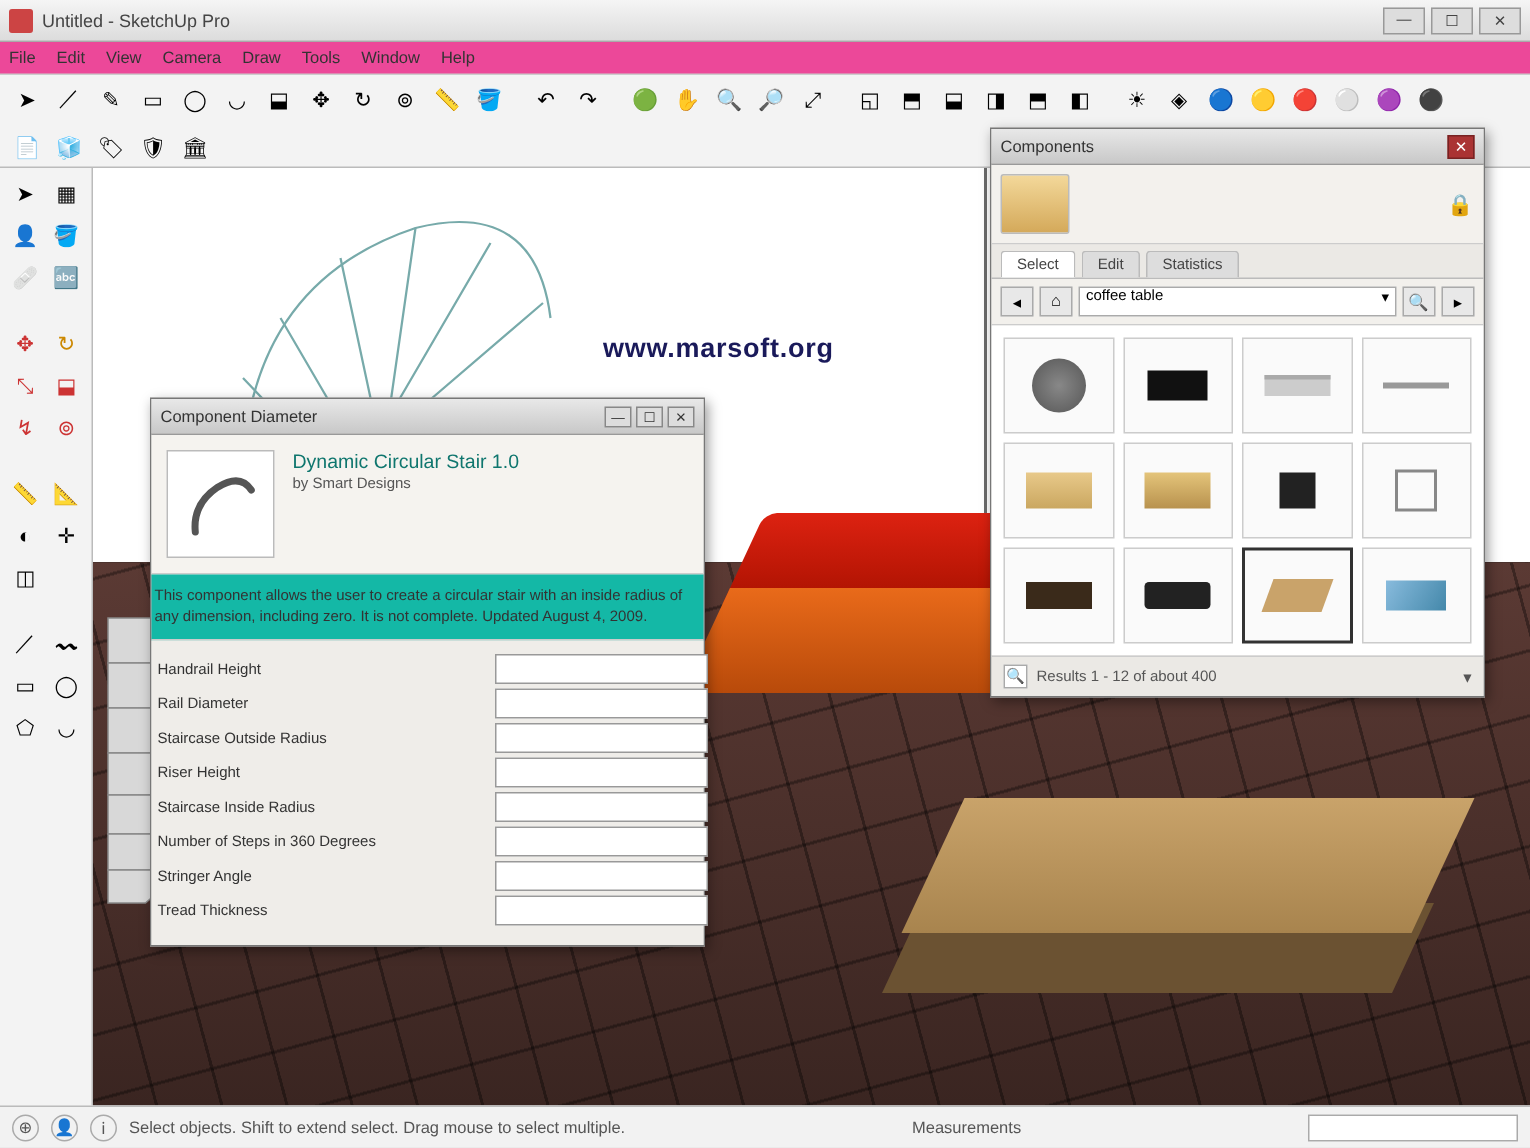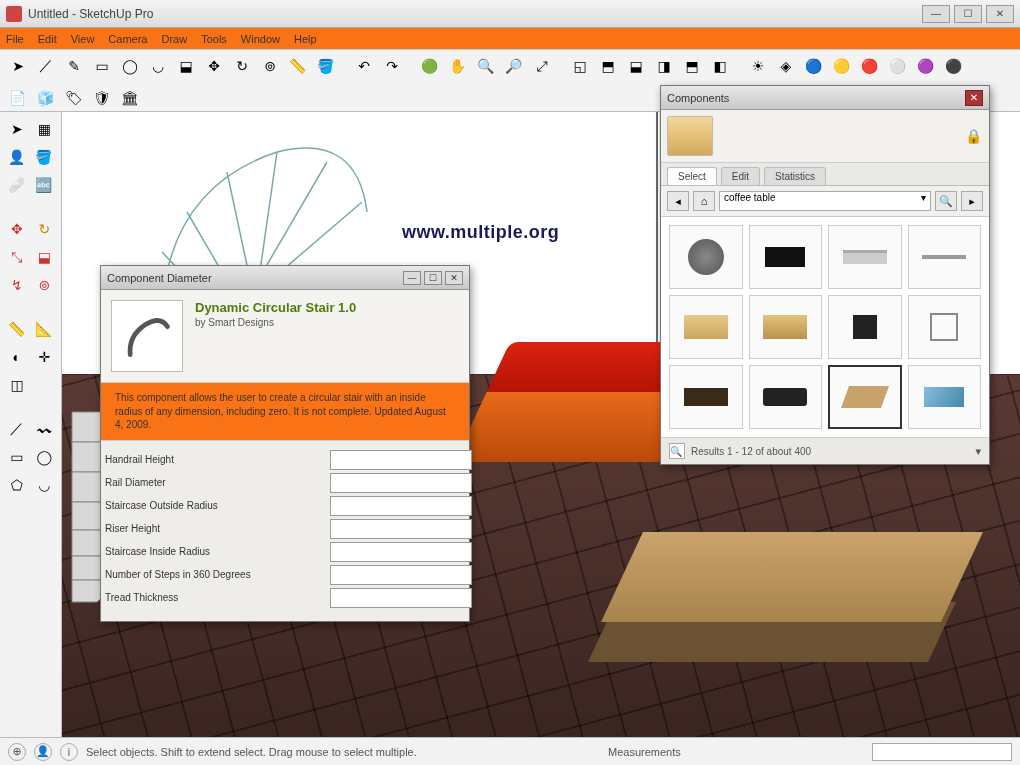--- a/index.html
+++ b/index.html
@@ -5,21 +5,21 @@
 * { box-sizing: border-box; margin: 0; padding: 0; font-family: Tahoma, Arial, sans-serif; }
 body { width: 1020px; height: 765px; background: #e8e8e8; overflow: hidden; position: relative; }
 
 
 .titlebar { height: 28px; background: linear-gradient(#f5f5f5, #dcdcdc); display: flex; align-items: center; padding: 0 6px; border-bottom: 1px solid #aaa; font-size: 12px; color: #444; }
 .titlebar .app-icon { width: 16px; height: 16px; background: #c44; border-radius: 2px; margin-right: 6px; }
 .titlebar .winbtns { margin-left: auto; display: flex; gap: 4px; }
 .titlebar .winbtn { width: 28px; height: 18px; background: #ddd; border: 1px solid #999; font-size: 10px; display: flex; align-items: center; justify-content: center; }
 
 
-.menubar { height: 22px; background: #f97316; display: flex; align-items: center; padding: 0 6px; border-bottom: 1px solid #ccc; font-size: 11px; gap: 14px; color: #333; }
+.menubar { height: 22px; background: #ec4899; display: flex; align-items: center; padding: 0 6px; border-bottom: 1px solid #ccc; font-size: 11px; gap: 14px; color: #333; }
 .menubar span { cursor: default; }
 
 
 .toolbar-top { height: 62px; background: #f3f3f3; display: flex; align-items: flex-start; padding: 4px 6px; gap: 4px; flex-wrap: wrap; border-bottom: 1px solid #bbb; }
 .tool { width: 24px; height: 24px; border-radius: 3px; display: flex; align-items: center; justify-content: center; font-size: 14px; border: 1px solid transparent; cursor: default; }
 .sep { width: 6px; }
 
 
 .main { position: absolute; top: 112px; left: 0; right: 0; bottom: 28px; display: flex; }
 .left-toolbar { width: 62px; background: #f3f3f3; border-right: 1px solid #bbb; padding: 4px; display: flex; flex-direction: column; gap: 2px; }
@@ -50,23 +50,23 @@
 .dialog { position: absolute; background: #eceae6; border: 1px solid #777; box-shadow: 2px 3px 8px rgba(0,0,0,0.4); font-size: 11px; }
 .dialog .dtitle { height: 24px; background: linear-gradient(#e8e8e8,#c8c8c8); display: flex; align-items: center; padding: 0 6px; font-size: 11px; color: #333; border-bottom: 1px solid #999; }
 .dialog .dtitle .dbtns { margin-left: auto; display: flex; gap: 3px; }
 .dialog .dtitle .dbtn { width: 18px; height: 14px; background: #ddd; border: 1px solid #888; font-size: 9px; display:flex; align-items:center; justify-content:center;}
 
 .opts { left: 100px; top: 265px; width: 370px; }
 .opts .header { display: flex; padding: 10px; gap: 12px; align-items: flex-start; background: #f5f3ef; border-bottom: 1px solid #ccc; }
 .opts .thumb { width: 72px; height: 72px; background: #fff; border: 1px solid #bbb; display:flex; align-items:center; justify-content:center; }
 .opts .thumb svg { width: 56px; height: 56px; }
 .opts .htext { flex: 1; font-size: 11px; }
-.opts .htext .name { font-weight: bold; font-size: 13px; color: #4d7c0f; margin-bottom: 2px; }
+.opts .htext .name { font-weight: normal; font-size: 13px; color: #0f766e; margin-bottom: 2px; }
 .opts .htext .by { color: #555; margin-bottom: 6px; font-size: 10px;}
-.opts .desc { padding: 8px 14px; font-size: 10px; color: #333; line-height: 1.35; border-bottom: 1px solid #ccc; background: #f97316;}
+.opts .desc { padding: 8px 2px; font-size: 10px; color: #333; line-height: 1.35; border-bottom: 1px solid #ccc; background: #14b8a6;}
 .opts .params { padding: 6px 4px 10px; background: #efede9; }
 .opts .prow { display: flex; align-items: center; margin: 3px 0; }
 .opts .prow label { flex: 0 0 225px; text-align: left; padding-right: 8px; font-size: 10px; color: #333;}
 .opts .prow input { flex: 1; height: 20px; border: 1px solid #999; background: #fff; font-size: 10px; padding: 0 4px; margin-right: 8px;}
 
 
 .comps { left: 660px; top: 85px; width: 330px; }
 .comps .cheader { display: flex; padding: 6px; gap: 8px; background: #f3f1ed; border-bottom: 1px solid #ccc; align-items: center;}
 .comps .cthumb { width: 46px; height: 40px; background: linear-gradient(#f3d89a,#d4a95a); border: 1px solid #bbb; border-radius: 2px;}
 .comps .cinfo { flex:1; font-size: 10px; color: #555; line-height: 1.3; }
@@ -233,21 +233,21 @@
     <div class="wall-line"></div>
     <div class="spiral-sketch">
       <svg viewBox="0 0 300 320">
           <g stroke="#7aa" stroke-width="1.5" fill="none">
         <path d="M150 310 Q 40 260 60 180 Q 80 90 170 60 Q 250 40 260 120"></path>
         <path d="M150 300 L 60 240 M150 280 L 50 200 M150 260 L 55 160 M150 240 L 80 120 M150 220 L 120 80 M150 200 L 170 60 M150 190 L 220 70 M150 200 L 255 110"></path>
         <ellipse cx="150" cy="300" rx="110" ry="30"></ellipse>
       </g>
         </svg>
     </div>
-    <div class="watermark">www.multiple.org</div>
+    <div class="watermark">www.marsoft.org</div>
     <div class="sofa">
       <div class="back"></div>
         <div class="seat"></div>
     </div>
     <div class="table">
       <div class="side"></div>
         <div class="top"></div>
     </div>
 
     <svg style="position:absolute;left:0;top:260px;width:380px;height:260px">
@@ -304,20 +304,24 @@
       </div>
     <div class="prow">
         <label>Staircase Inside Radius</label>
         <input value="" style="">
       </div>
     <div class="prow">
         <label>Number of Steps in 360 Degrees</label>
         <input value="" style="">
       </div>
     <div class="prow">
+        <label>Stringer Angle</label>
+        <input value="" style="">
+      </div>
+    <div class="prow">
         <label>Tread Thickness</label>
         <input value="" style="">
       </div>
   </div>
 </div>
 
 <div class="dialog comps">
   <div class="dtitle">
     <span>Components</span>
     <div class="dbtns">

